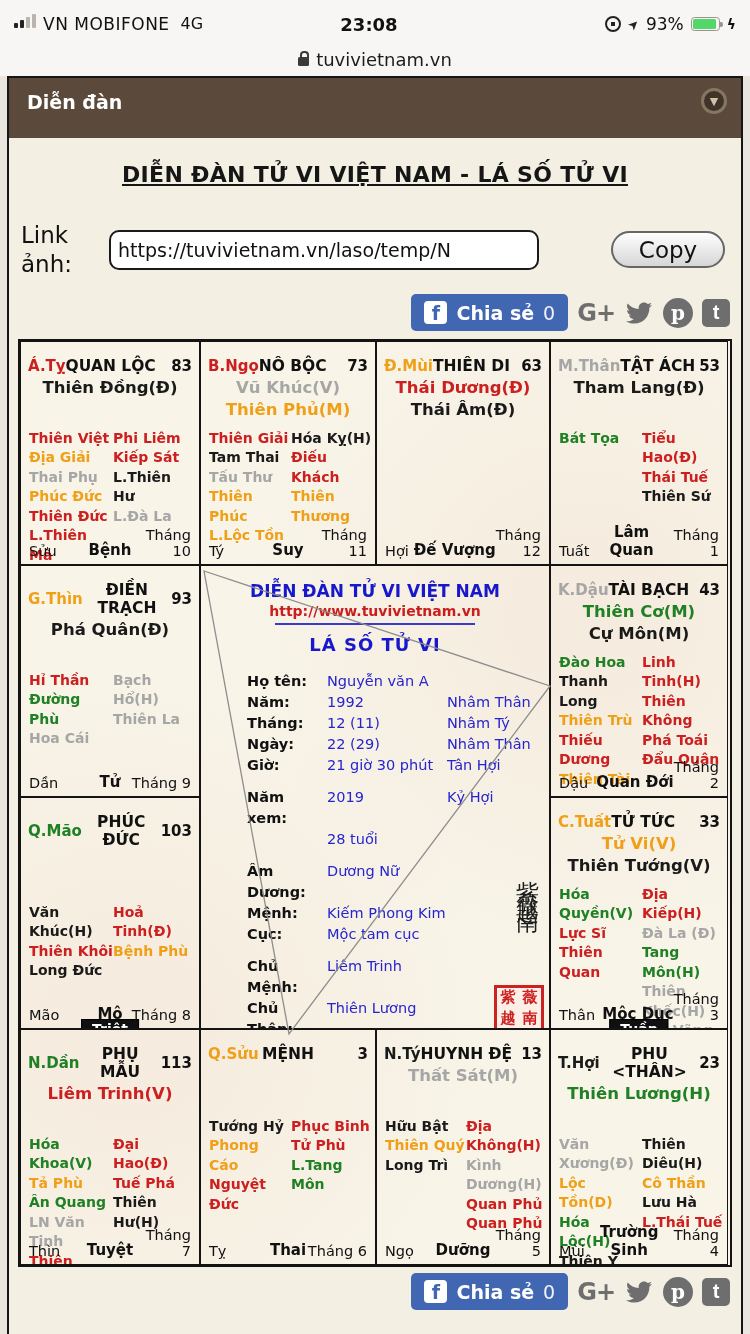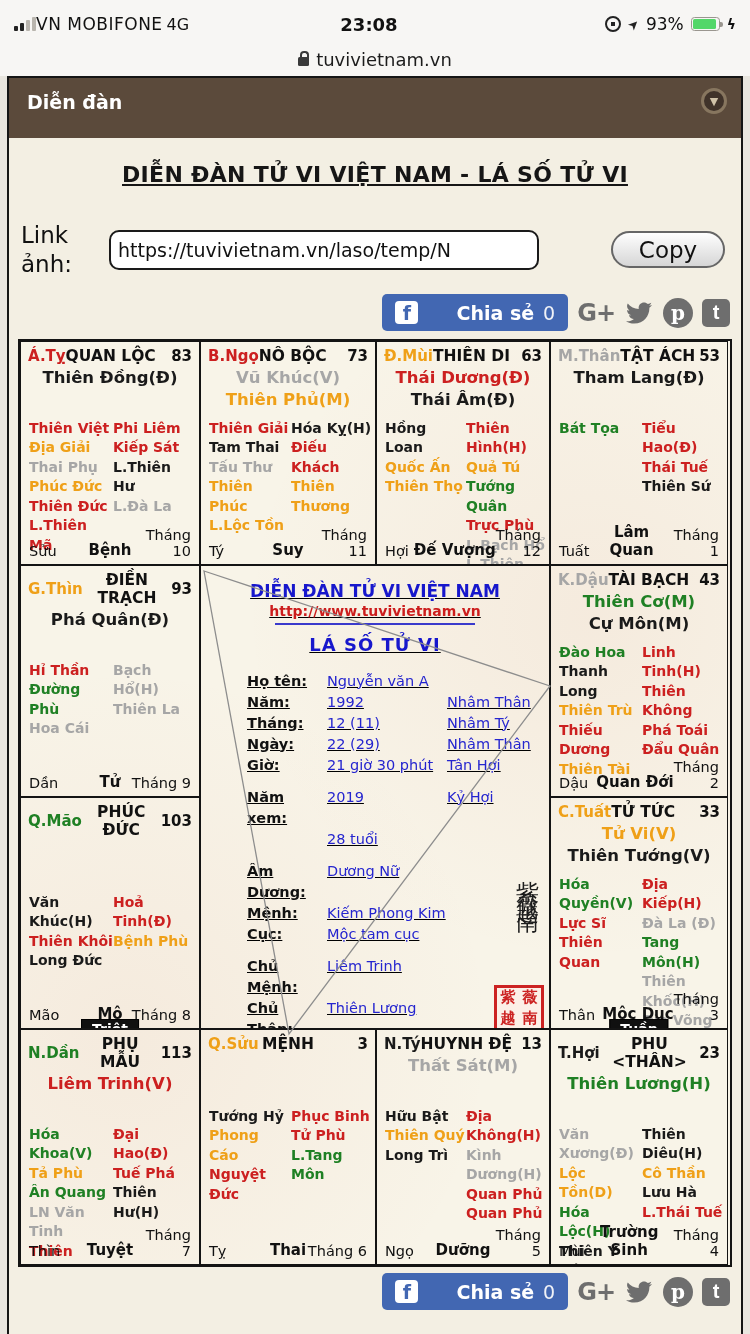--- a/index.html
+++ b/index.html
@@ -1,21 +1,21 @@
 <!DOCTYPE html>
 <html><head>
 <meta charset="utf-8">
 <style>
   * { margin:0; padding:0; box-sizing:border-box; }
   html,body { width:750px; height:1334px; overflow:hidden;
     font-family:"DejaVu Sans","Liberation Sans",sans-serif; background:#e9e6df; }
 
   
   .statusbar { height:42px; background:#f7f6f4; display:flex; align-items:center; padding:6px 14px 0 14px; }
-  .sb-left { display:flex; align-items:center; }
+  .sb-left { display:flex; gap:7px; }
   .sig { display:flex; align-items:flex-end; gap:2px; height:14px; }
   .sig i { width:4px; border-radius:1px; background:#222; display:block; }
   .sig i.dim { background:#b9b5ae; }
   .carrier { font-size:17px; color:#111; letter-spacing:.5px; }
   .net { font-size:16px; color:#111; margin-left:4px; }
   .sb-time { position:absolute; left:0; right:12px; text-align:center; font-size:18px; font-weight:bold; color:#111; }
   .sb-right { margin-left:auto; display:flex; align-items:center; gap:7px; z-index:2; }
   .rotlock { width:16px; height:16px; border:2px solid #222; border-radius:50%; position:relative; }
   .rotlock:after { content:""; position:absolute; left:4px; top:4px; width:4px; height:4px; background:#222; }
   .navarrow { font-size:13px; color:#222; transform:rotate(-45deg); display:inline-block; }
@@ -43,54 +43,54 @@
   .maintitle a { font-size:22px; font-weight:bold; color:#161616; text-decoration:underline; letter-spacing:.3px; }
 
   .linkrow { display:flex; align-items:center; margin:34px 16px 0 12px; gap:10px; }
   .linklabel { font-size:23px; color:#111; width:78px; line-height:1.25; }
   .linkinput { flex:0 0 430px; height:40px; border:2.5px solid #1a1a1a; border-radius:10px; background:#fff; font-size:19px; color:#111; padding:0 7px; font-family:inherit; }
   .copybtn { margin-left:auto; width:114px; height:37px; border:2px solid #666; border-radius:22px; background:linear-gradient(#fefefe,#d6d6d6); font-size:23px; color:#111; font-family:inherit; }
 
   .sharerow { display:flex; align-items:center; justify-content:flex-end; gap:9px; padding-right:11px; margin-top:15px; height:38px; }
   .fbshare { display:flex; align-items:center; gap:9px; background:#4267b2; border-radius:5px; height:37px; padding:0 13px; border:none; font-family:inherit; }
   .fbicon { width:23px; height:23px; background:#fff; border-radius:4px; color:#4267b2; font-weight:bold; font-size:19px; display:flex; align-items:center; justify-content:center; }
-  .fbtext { color:#fff; font-size:19px; font-weight:bold;margin-left:29px; }
+  .fbtext { color:#fff; font-size:19px; font-weight:bold; }
   .fbcount { color:#f0f2f7; font-size:19px; }
   .gplus { color:#6e6e6e; font-weight:bold; font-size:24px; letter-spacing:-1px; background:none; border:none; font-family:inherit; }
   .twbtn,.pinbtn,.tmbbtn { border:none; background:none; padding:0; display:flex; align-items:center; }
   .pincircle { width:30px; height:30px; border-radius:50%; background:#6e6e6e; color:#fff; font-weight:bold; font-size:20px; display:flex; align-items:center; justify-content:center; font-family:"DejaVu Serif",serif; }
   .tmbsq { width:28px; height:28px; border-radius:5px; background:#6e6e6e; color:#fff; font-weight:bold; font-size:20px; display:flex; align-items:center; justify-content:center; }
 
   
   .chart { position:relative; width:714px; margin:7px auto 0 auto; border:2px solid #141414;
     display:grid; grid-template-columns:180px 176px 174px 178px; grid-template-rows:224px 232px 232px 236px;
     grid-template-areas:"ty ngo mui than" "thin ctr ctr dau" "mao ctr ctr tuat" "dan suu tyy hoi";
     background:
       radial-gradient(circle at 80% 30%, rgba(205,110,80,.07), transparent 40%),
       radial-gradient(circle at 15% 75%, rgba(205,110,80,.07), transparent 40%),
       #f8f4e8; }
-  .cell { border:1px solid #141414; position:relative; overflow:hidden; padding-top:5px; }
+  .cell { border:1px solid #141414; position:relative; overflow:hidden; padding-top:15px; }
   .cell-ty{grid-area:ty}.cell-ngo{grid-area:ngo}.cell-mui{grid-area:mui}.cell-than{grid-area:than}
   .cell-thin{grid-area:thin}.cell-dau{grid-area:dau}.cell-mao{grid-area:mao}.cell-tuat{grid-area:tuat}
   .cell-dan{grid-area:dan}.cell-suu{grid-area:suu}.cell-tyy{grid-area:tyy}.cell-hoi{grid-area:hoi}
   .cell-head { display:grid; grid-template-columns:1fr auto 1fr; align-items:center; padding:0 7px; }
   .canchi { font-size:15px; font-weight:bold; text-align:left; }
   .palace { font-size:15.5px; font-weight:bold; color:#111; text-align:center; }
   .pnum { font-size:15px; font-weight:bold; color:#111; text-align:right; }
   .mains { min-height:52px; text-align:center; font-size:16.5px; font-weight:bold; line-height:22px; padding-top:2px; }
   .stars { display:flex; padding:2px 2px 0 8px; }
   .scol { width:50%; font-size:14px; font-weight:600; line-height:19.5px; }
   .cell-foot { position:absolute; left:0; right:0; bottom:5px; display:grid; grid-template-columns:1fr auto 1fr; padding:0 8px; align-items:end; }
   .cf-branch { font-size:14.5px; color:#111; text-align:left; }
   .cf-stage { font-size:15px; font-weight:bold; color:#111; text-align:center; }
   .cf-month { font-size:14.5px; color:#111; text-align:right; }
   .badge { position:absolute; bottom:-12px; left:50%; transform:translateX(-50%); background:#101010; color:#fff; font-size:14px; font-weight:bold; padding:1px 10px 2px 10px; z-index:6; border:1px solid #000; }
 
   
-  .center { grid-area:ctr; position:relative; border:1px solid #141414; padding-top:15px; overflow:hidden;text-decoration:underline; }
+  .center { grid-area:ctr; position:relative; border:1px solid #141414; padding-top:15px; overflow:hidden; }
   .c-forum { text-align:center; color:#1717cc; font-weight:bold; font-size:17px; }
   .c-url { text-align:center; color:#cc1d1d; font-weight:bold; font-size:14px; margin-top:2px; }
   .c-rule { width:200px; height:2px; background:#3a3acc; margin:4px auto 0 auto; }
   .c-laso { text-align:center; color:#1717cc; font-weight:bold; font-size:18px; letter-spacing:1px; margin-top:9px; }
   .c-info { margin-top:16px; }
   .c-row { display:flex; padding-left:46px; line-height:21px; font-size:14.5px; }
   .c-row.gap { margin-top:11px; }
   .c-label { width:80px; font-weight:bold; color:#111; flex:none; }
   .c-val { width:120px; color:#2525cf; flex:none; }
   .c-extra { color:#2525cf; }
@@ -235,35 +235,20 @@
       <div class="cell cell-mui">
         <div class="cell-head">
        <span class="canchi" style="color:#efa018">Đ.Mùi</span>
        <span class="palace">THIÊN DI</span>
        <span class="pnum">63</span>
      </div>
      <div class="mains">
           <div style="color:#cc2020">Thái Dương(Đ)</div>
           <div style="color:#1a1a1a">Thái Âm(Đ)</div>
         </div>
-     <div class="stars">
-       <div class="scol">
-            <div style="color:#1a1a1a">Hồng Loan</div>
-            <div style="color:#efa018">Quốc Ấn</div>
-            <div style="color:#efa018">Thiên Thọ</div>
-          </div>
-       <div class="scol">
-            <div style="color:#cc2020">Thiên Hình(H)</div>
-            <div style="color:#efa018">Quả Tú</div>
-            <div style="color:#1f8024">Tướng Quân</div>
-            <div style="color:#cc2020">Trực Phù</div>
-            <div style="color:#a6a6a6">L.Bạch Hổ</div>
-            <div style="color:#a6a6a6">L.Thiên Khốc</div>
-          </div>
-     </div>
      <div class="cell-foot">
        <span class="cf-branch">Hợi</span>
        <span class="cf-stage">Đế Vượng</span>
        <span class="cf-month">Tháng 12</span>
      </div>
       </div>
       <div class="cell cell-than">
         <div class="cell-head">
        <span class="canchi" style="color:#a6a6a6">M.Thân</span>
        <span class="palace">TẬT ÁCH</span>

